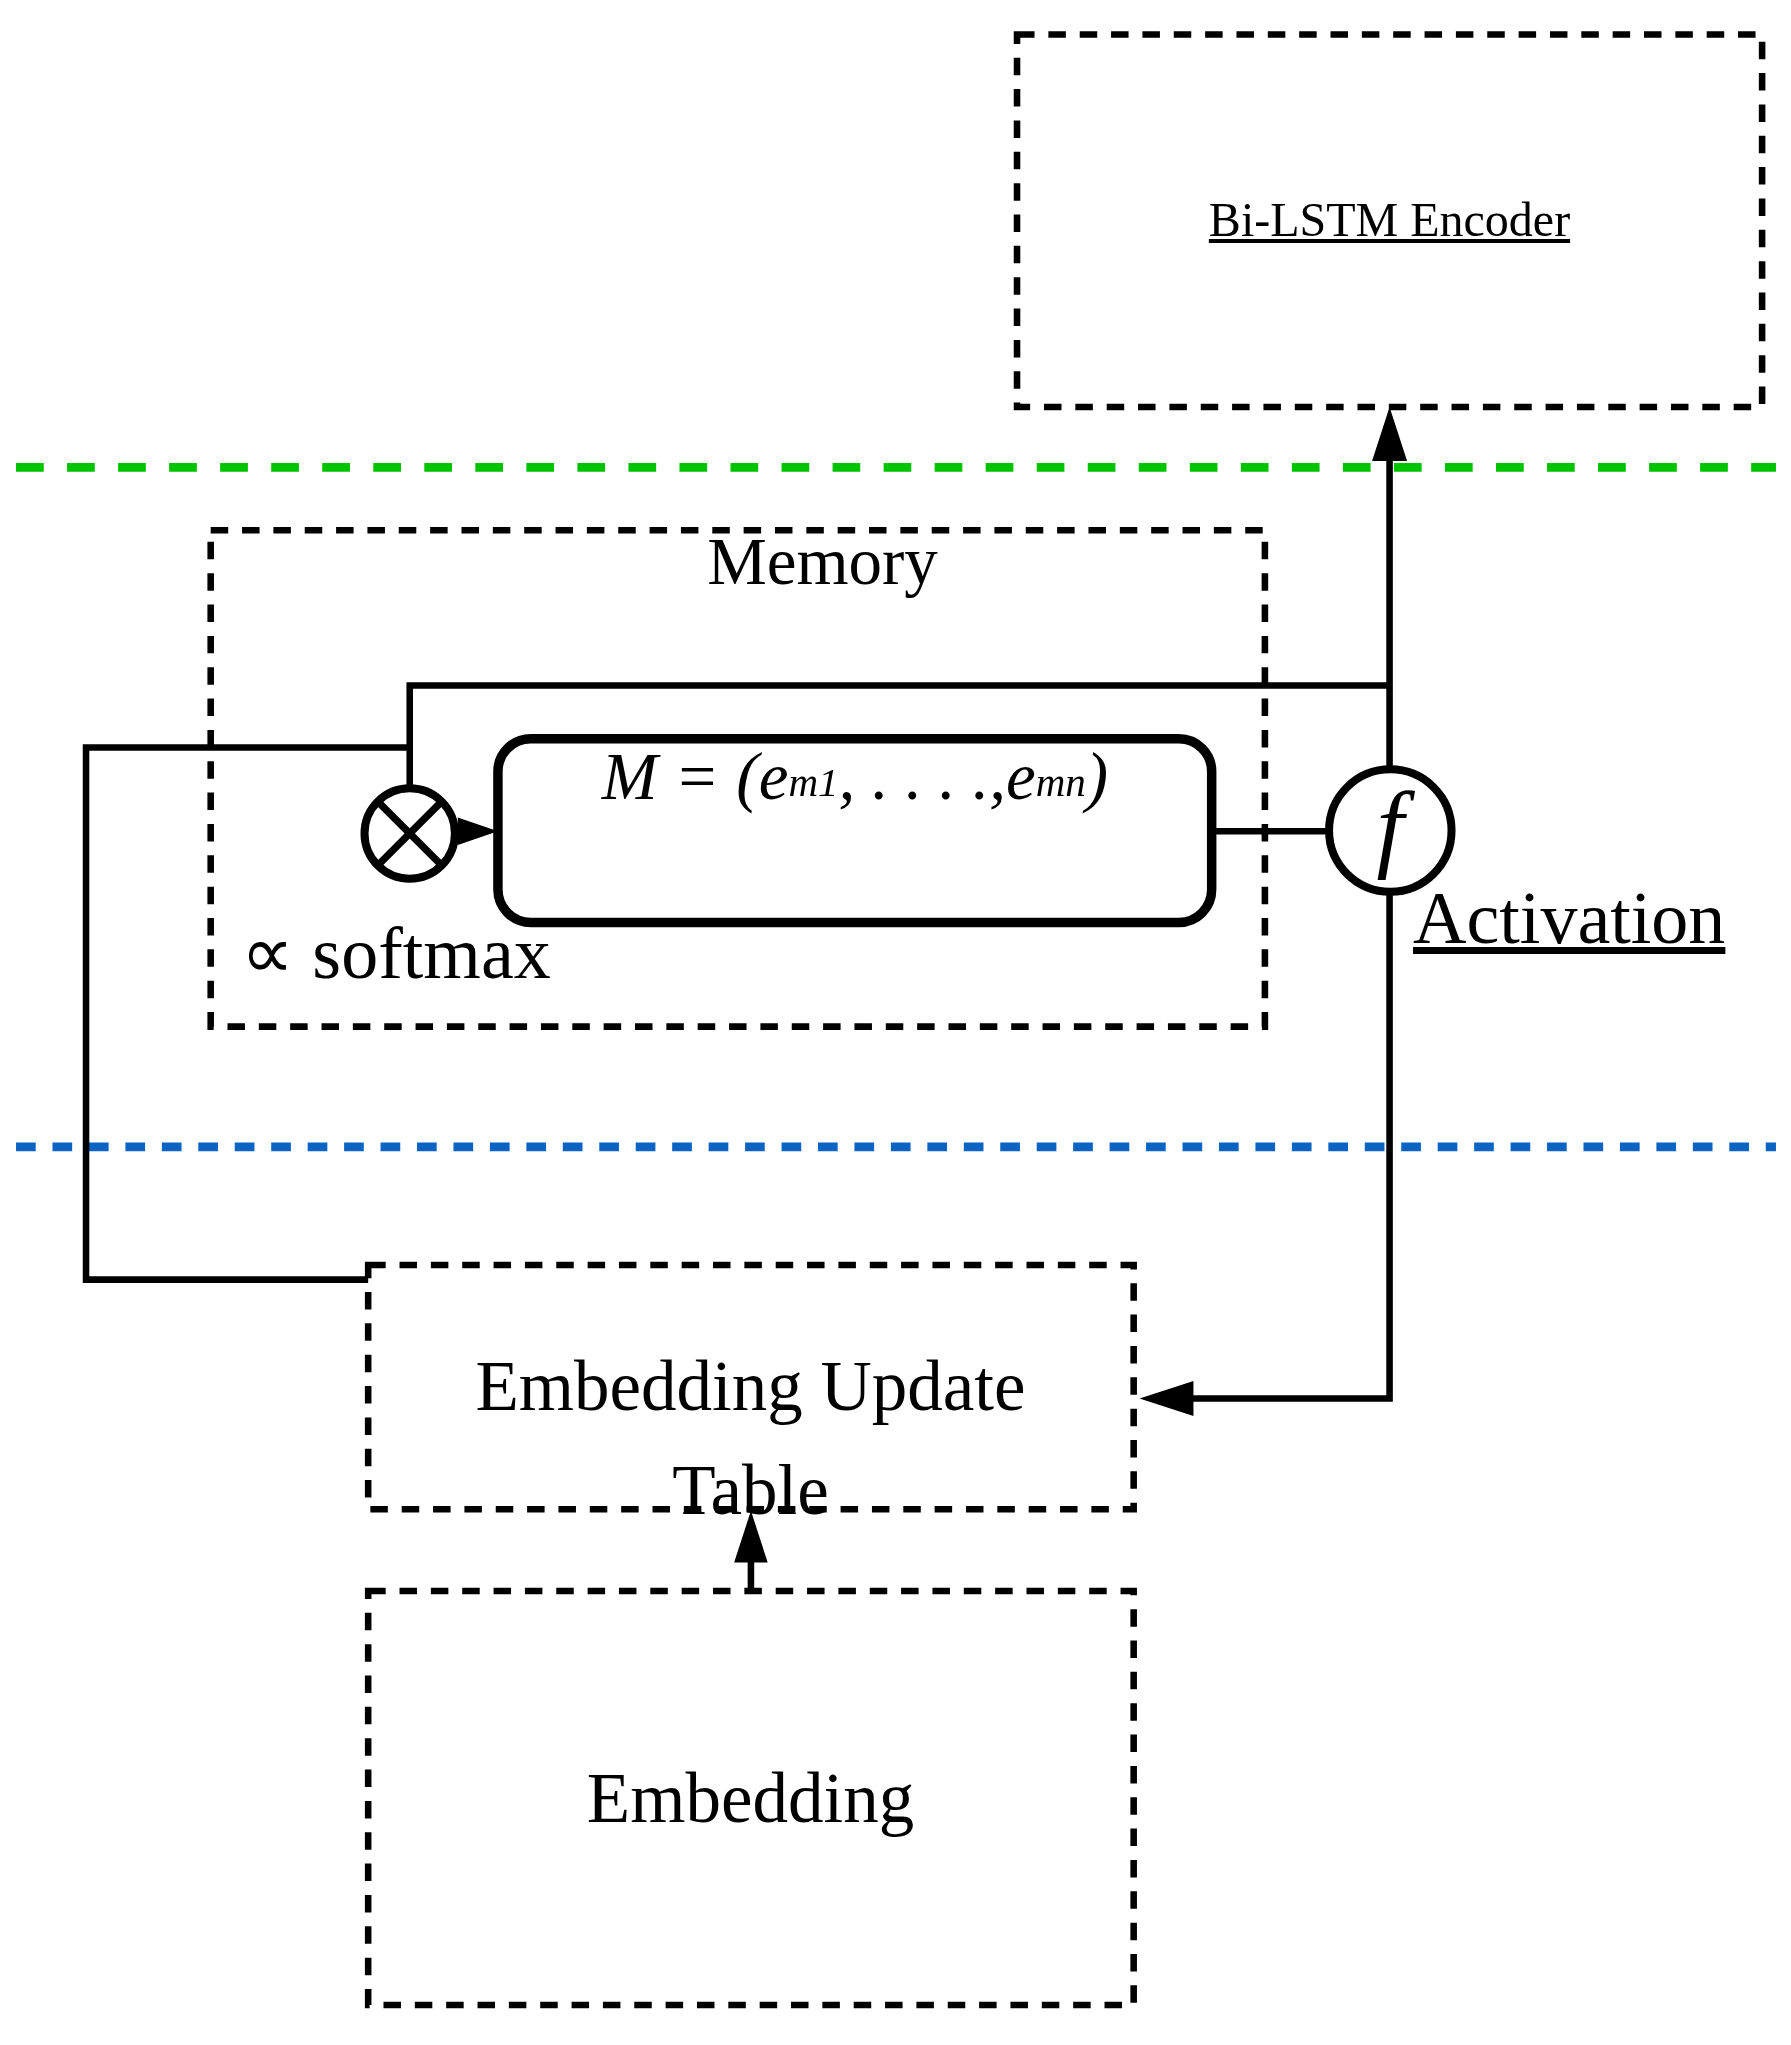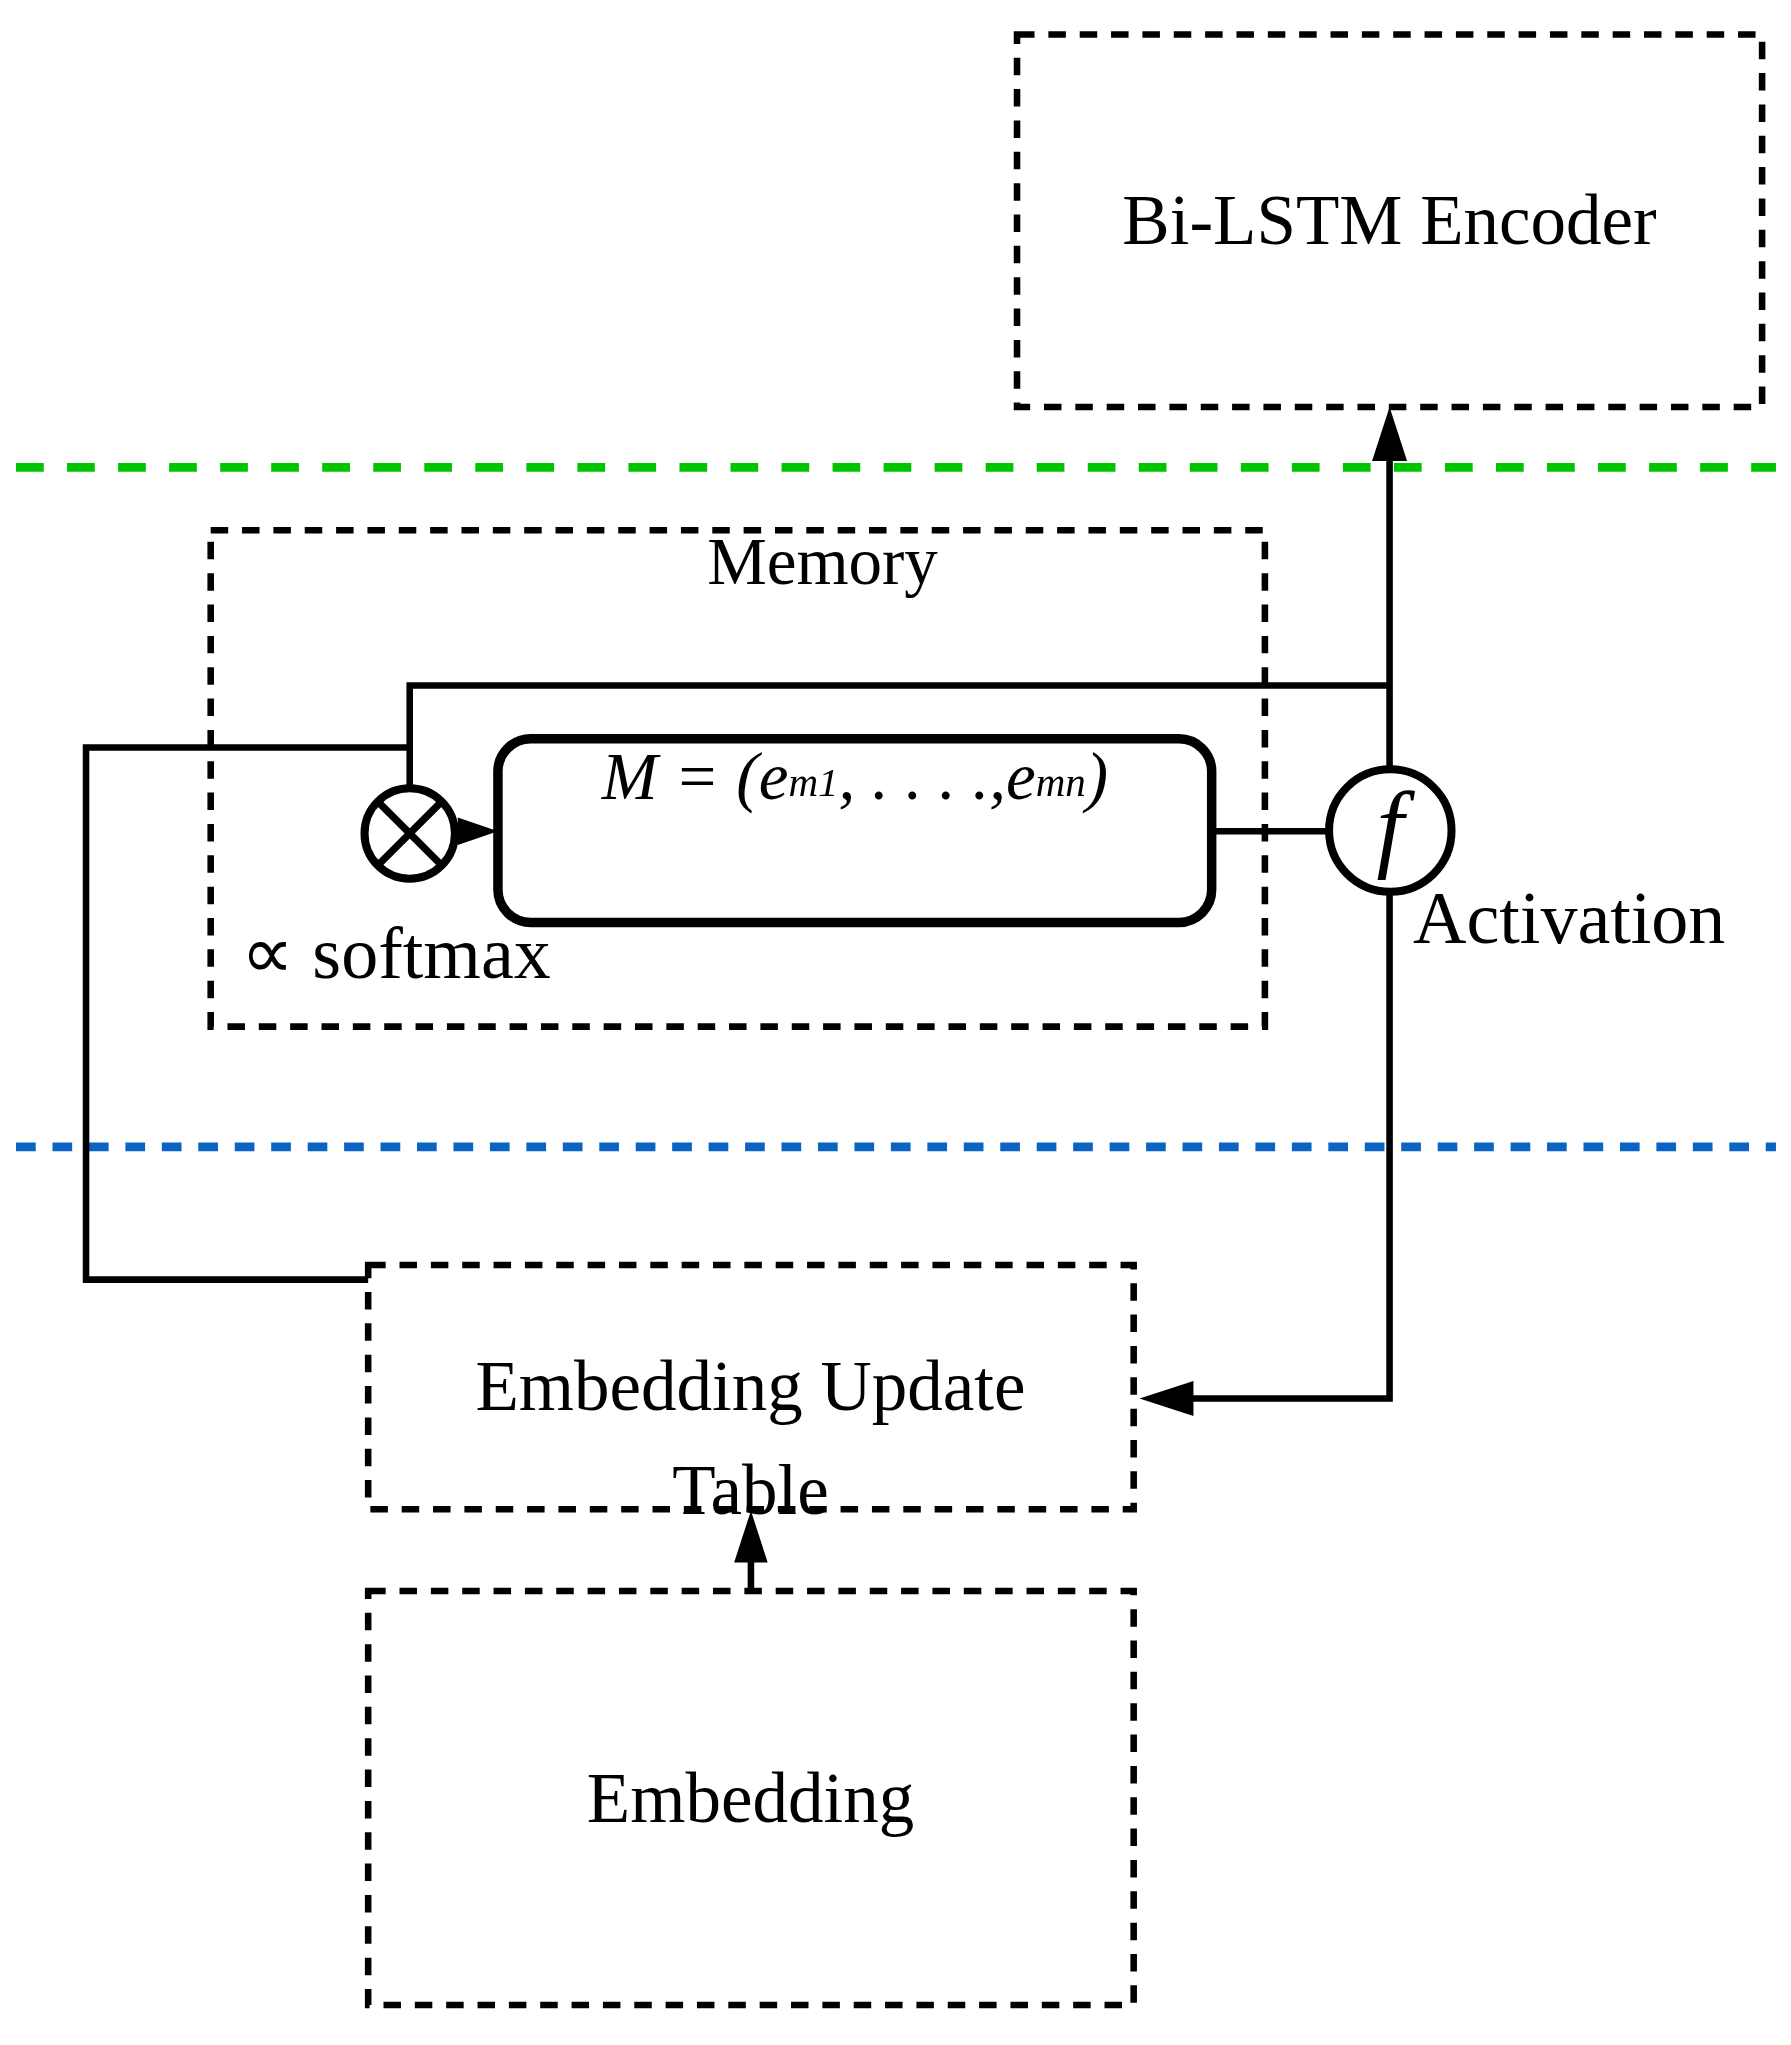--- a/index.html
+++ b/index.html
@@ -11,42 +11,42 @@
     font-family:"Liberation Serif", serif;
     color:#000;
     overflow:hidden;
   }
   svg.layer{position:absolute;left:0;top:0;}
   .txt{position:absolute;color:#000;}
   .center-col{
     display:flex;flex-direction:column;align-items:center;justify-content:center;
     text-align:center;
   }
-  .box-label{font-size:71px;line-height:1.42;}
+  .box-label{font-size:48px;line-height:1.42;text-decoration:underline;}
   .box-label-sm{font-size:71px;line-height:1.47;}
   .memory-title{
     left:531px;top:523px;width:583px;
     font-size:67px;text-align:center;
   }
   .bilstm-text{left:1017px;top:34px;width:745px;height:373px;}
   .eut-text{left:368px;top:1316px;width:765px;height:244px;}
   .utt-text{left:368px;top:1591px;width:765px;height:414px;}
   .formula{
     left:498px;top:738px;width:714px;height:184px;
     display:flex;justify-content:center;
     font-style:italic;font-size:67px;white-space:nowrap;
   }
   .formula .sub{
     font-size:41px;position:relative;top:20.4px;font-style:italic;
   }
   .softmax-label{
     left:241px;top:909px;font-size:74px;white-space:nowrap;
   }
   .activation-label{
-    left:1413px;top:876px;font-size:74px;white-space:nowrap;
+    left:1413px;top:876px;font-size:74px;white-space:nowrap;text-decoration:underline;
   }
   .f-label{
     left:1329px;top:769px;width:122px;height:122px;
     display:flex;align-items:center;justify-content:center;
     font-style:italic;font-size:98px;
     transform:translateY(-4.4px);
   }
 </style>
 </head>
 <body>

